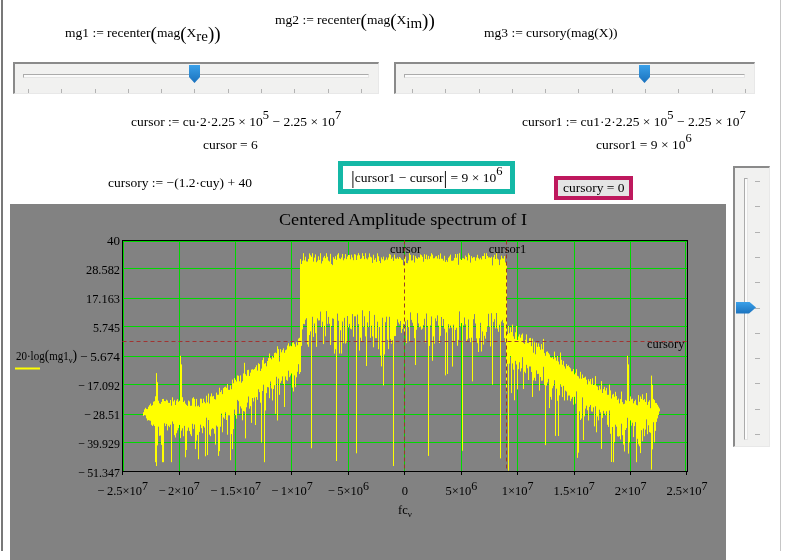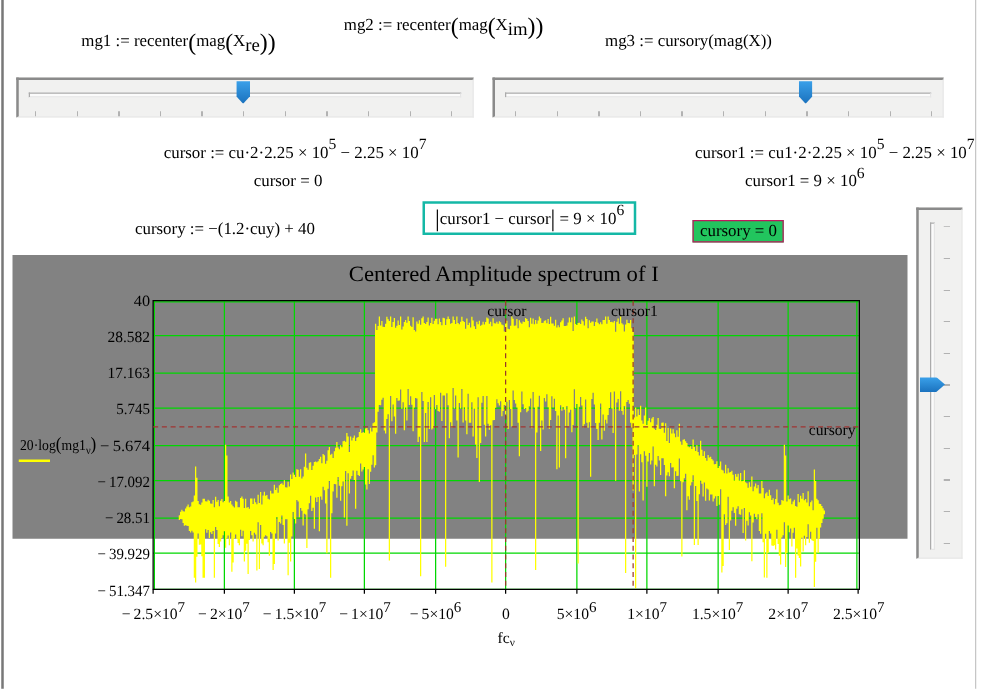--- a/index.html
+++ b/index.html
@@ -37,29 +37,29 @@
 </div>
 <div class="thumbd" style="left:639px;top:64.5px"></div>
 
 <div class="slider" style="left:733px;top:166px;width:37px;height:281px">
  <div class="vgroove" style="left:9px;top:10px;height:262px"></div>
  <div class="abs" style="left:20px;top:13px;width:5px;height:256px;background:repeating-linear-gradient(180deg,#b2b2b2 0,#b2b2b2 1px,transparent 1px,transparent 25.3px)"></div>
 </div>
 <div class="thumbr" style="left:736px;top:301.5px"></div>
 
 <div class="abs m" id="f1" style="left:131px;top:114px">cursor := cu·2·2.25 × 10<sup>5</sup> − 2.25 × 10<sup>7</sup></div>
-<div class="abs m" id="f2" style="left:203px;top:137px">cursor = 0</div>
-<div class="abs m" id="f3" style="left:556px;top:114px">cursor1 := cu1·2·2.25 × 10<sup>5</sup> − 2.25 × 10<sup>7</sup></div>
+<div class="abs m" id="f2" style="left:203px;top:137px">cursor = 6</div>
+<div class="abs m" id="f3" style="left:522px;top:114px">cursor1 := cu1·2·2.25 × 10<sup>5</sup> − 2.25 × 10<sup>7</sup></div>
 <div class="abs m" id="f4" style="left:596px;top:137px">cursor1 = 9 × 10<sup>6</sup></div>
 <div class="abs m" id="f5" style="left:108px;top:175px">cursory := −(1.2·cuy) + 40</div>
-<div class="abs m" id="f6" style="left:338px;top:161px;border:2px solid #14b8a6;padding:4px 8px 3px 8px">
+<div class="abs m" id="f6" style="left:338px;top:161px;border:5px solid #14b8a6;padding:4px 8px 3px 8px">
 <span class="big" style="vertical-align:-2px">|</span>cursor1 − cursor<span class="big" style="vertical-align:-2px">|</span> = 9 × 10<sup>6</sup></div>
-<div class="abs m" id="f7" style="left:554px;top:176px;border:1px solid #be185d;background:#22c55e;padding:0 4px 1px 5px">cursory = 0</div>
+<div class="abs m" id="f7" style="left:554px;top:176px;border:4px solid #be185d;background:#e5e5e5;padding:0 4px 1px 5px">cursory = 0</div>
 
-<div class="abs" style="left:10px;top:204px;width:716px;height:227px;background:#828282">
+<div class="abs" style="left:10px;top:204px;width:716px;height:356px;background:#828282">
 <svg width="716" height="318" viewBox="10 204 716 318">
  <g font-family="Liberation Serif, serif" fill="#000">
   <path d="M122.5 241.5H687M122.5 268.5H687M122.5 298.5H687M122.5 326.5H687M122.5 356.5H687M122.5 384.5H687M122.5 414.5H687M122.5 442.5H687M122.5 471.5H687M123.5 240.5V471.5M179.5 240.5V471.5M235.5 240.5V471.5M291.5 240.5V471.5M348.5 240.5V471.5M404.5 240.5V471.5M461.5 240.5V471.5M517.5 240.5V471.5M574.5 240.5V471.5M630.5 240.5V471.5M685.5 240.5V471.5" stroke="#00d800" stroke-width="1" fill="none"></path>
   <path d="M143.5 412.2V416.0M144.5 409.4V415.1M145.5 407.8V415.4M146.5 408.9V418.4M147.5 409.1V420.6M148.5 406.7V420.1M149.5 405.2V420.5M150.5 403.6V420.8M151.5 405.8V424.8M152.5 405.1V426.0M153.5 401.7V424.6M154.5 401.2V426.0M155.5 396.3V462.2M156.5 373.1V466.0M157.5 382.2V445.4M158.5 400.7V426.7M159.5 403.3V435.8M160.5 403.8V435.5M161.5 401.9V444.9M162.5 399.0V462.2M163.5 398.9V462.2M164.5 401.0V423.3M165.5 401.2V426.1M166.5 399.7V423.9M167.5 400.5V430.4M168.5 402.8V425.8M169.5 402.9V427.2M170.5 400.0V424.7M171.5 405.7V462.2M172.5 397.3V421.5M173.5 401.4V423.9M174.5 399.9V435.2M175.5 405.0V437.5M176.5 400.6V433.2M177.5 399.1V430.4M178.5 401.8V428.1M179.5 400.7V424.9M180.5 355.8V438.1M181.5 364.4V430.7M182.5 397.2V428.3M183.5 402.0V436.2M184.5 400.7V425.9M185.5 403.6V457.3M186.5 404.9V450.0M187.5 405.9V430.8M188.5 400.5V427.6M189.5 401.4V431.1M190.5 405.8V434.3M191.5 405.7V436.1M192.5 398.3V423.8M193.5 397.2V428.9M194.5 398.9V424.5M195.5 406.4V449.1M196.5 398.9V440.6M197.5 406.2V434.9M198.5 405.5V459.2M199.5 407.0V431.9M200.5 398.7V424.7M201.5 398.8V428.2M202.5 403.1V433.2M203.5 398.7V426.1M204.5 401.8V427.6M205.5 403.3V456.3M206.5 395.7V417.7M207.5 402.4V455.1M208.5 393.6V420.0M209.5 403.5V434.7M210.5 396.4V436.2M211.5 393.4V429.4M212.5 396.5V428.2M213.5 395.9V428.9M214.5 399.0V433.7M215.5 399.5V444.6M216.5 392.6V425.6M217.5 394.8V426.8M218.5 394.7V455.9M219.5 387.7V451.2M220.5 392.0V426.7M221.5 390.2V413.5M222.5 394.1V432.3M223.5 388.1V417.5M224.5 387.1V418.8M225.5 386.6V412.3M226.5 387.8V420.0M227.5 384.2V434.7M228.5 389.8V415.3M229.5 389.9V415.4M230.5 385.4V460.2M231.5 389.2V434.1M232.5 379.6V449.2M233.5 383.2V429.1M234.5 378.0V409.6M235.5 379.7V415.2M236.5 381.5V418.7M237.5 375.4V399.9M238.5 375.8V401.2M239.5 381.3V413.7M240.5 375.4V406.4M241.5 382.7V408.5M242.5 381.2V420.3M243.5 373.4V411.0M244.5 362.8V411.6M245.5 374.2V438.4M246.5 375.8V407.3M247.5 370.1V402.6M248.5 369.8V396.5M249.5 376.0V408.7M250.5 372.6V406.2M251.5 369.6V422.9M252.5 369.2V398.0M253.5 369.7V401.5M254.5 368.9V397.6M255.5 367.2V425.0M256.5 365.3V397.1M257.5 370.6V399.8M258.5 363.2V389.3M259.5 364.1V392.1M260.5 371.0V402.7M261.5 368.6V442.5M262.5 360.1V391.0M263.5 357.6V384.8M264.5 363.7V462.2M265.5 363.0V410.5M266.5 366.3V393.1M267.5 361.0V387.1M268.5 358.1V387.4M269.5 353.5V398.2M270.5 358.0V381.5M271.5 359.3V388.5M272.5 356.2V400.5M273.5 357.8V389.0M274.5 353.0V385.2M275.5 352.5V413.9M276.5 353.3V376.8M277.5 346.3V420.5M278.5 349.1V378.6M279.5 361.5V394.8M280.5 349.2V382.9M281.5 352.3V380.8M282.5 350.2V376.4M283.5 348.4V383.9M284.5 352.8V407.0M285.5 350.2V376.5M286.5 349.5V379.9M287.5 345.5V380.8M288.5 343.3V370.7M289.5 346.3V377.2M290.5 345.6V375.5M291.5 346.2V373.5M292.5 342.8V387.6M293.5 342.2V391.5M294.5 344.2V375.4M295.5 346.7V387.1M296.5 342.2V377.3M297.5 345.2V371.8M298.5 338.6V364.2M299.5 337.8V374.0M300.5 259.0V372.1M301.5 264.0V345.9M302.5 260.7V329.4M303.5 253.2V323.9M304.5 260.4V324.2M305.5 256.7V319.7M306.5 261.4V318.2M307.5 261.6V344.4M308.5 258.9V346.8M309.5 253.4V335.1M310.5 255.3V331.4M311.5 256.8V448.3M312.5 253.2V316.8M313.5 261.6V336.9M314.5 257.6V323.5M315.5 254.4V333.2M316.5 262.2V346.9M317.5 260.6V318.4M318.5 256.3V320.5M319.5 259.9V320.4M320.5 253.2V311.6M321.5 263.5V326.9M322.5 261.1V321.7M323.5 257.5V344.1M324.5 255.9V325.9M325.5 258.2V336.3M326.5 253.2V311.1M327.5 256.8V323.9M328.5 260.6V316.9M329.5 261.5V323.8M330.5 253.8V345.0M331.5 264.0V326.0M332.5 265.1V318.4M333.5 257.2V318.8M334.5 258.9V353.6M335.5 256.2V349.3M336.5 259.8V461.0M337.5 254.6V313.6M338.5 253.2V320.8M339.5 258.3V353.5M340.5 259.1V330.3M341.5 257.5V353.6M342.5 253.9V321.5M343.5 260.3V343.2M344.5 258.4V317.8M345.5 254.1V343.6M346.5 259.1V342.5M347.5 256.5V316.0M348.5 255.0V327.4M349.5 255.0V323.9M350.5 259.3V328.7M351.5 254.7V329.4M352.5 257.5V314.1M353.5 260.2V336.8M354.5 254.1V316.4M355.5 254.6V316.3M356.5 260.0V453.3M357.5 255.4V314.6M358.5 253.2V324.1M359.5 255.2V350.6M360.5 259.0V337.7M361.5 258.4V342.0M362.5 253.2V310.3M363.5 256.0V326.8M364.5 259.1V316.3M365.5 253.2V336.4M366.5 258.4V366.0M367.5 259.4V322.4M368.5 257.4V326.8M369.5 253.4V311.1M370.5 256.7V337.9M371.5 257.5V325.7M372.5 262.9V336.4M373.5 254.7V347.3M374.5 259.9V314.9M375.5 258.2V338.2M376.5 261.9V338.2M377.5 253.3V321.7M378.5 256.3V349.2M379.5 260.9V327.0M380.5 263.1V355.6M381.5 257.4V366.4M382.5 259.3V317.7M383.5 256.6V385.5M384.5 260.6V354.4M385.5 259.8V322.2M386.5 257.4V316.7M387.5 259.6V339.8M388.5 257.5V349.1M389.5 253.9V316.8M390.5 254.7V338.9M391.5 258.9V343.7M392.5 257.4V340.2M393.5 260.9V466.0M394.5 254.6V336.1M395.5 258.6V336.0M396.5 258.8V326.2M397.5 257.4V319.4M398.5 259.0V322.5M399.5 257.0V324.4M400.5 257.8V321.0M401.5 259.5V332.9M402.5 260.1V328.8M403.5 265.2V323.9M404.5 258.7V332.5M405.5 256.6V321.4M406.5 263.0V343.2M407.5 263.3V319.9M408.5 260.5V327.1M409.5 253.2V341.2M410.5 254.9V312.4M411.5 260.5V319.9M412.5 260.3V322.7M413.5 255.2V325.9M414.5 262.5V338.2M415.5 256.1V365.0M416.5 257.9V329.8M417.5 258.9V313.2M418.5 257.2V323.4M419.5 257.6V327.2M420.5 254.4V326.6M421.5 255.2V329.7M422.5 256.8V328.6M423.5 261.7V325.0M424.5 254.2V318.8M425.5 259.0V342.6M426.5 254.7V313.5M427.5 259.4V325.9M428.5 255.9V455.9M429.5 258.9V345.9M430.5 256.4V325.4M431.5 253.2V316.5M432.5 254.6V360.8M433.5 258.4V336.4M434.5 258.2V343.6M435.5 256.5V318.4M436.5 256.1V321.2M437.5 258.5V315.4M438.5 255.1V325.7M439.5 259.1V343.0M440.5 253.4V335.9M441.5 258.7V317.0M442.5 258.8V326.0M443.5 260.6V319.0M444.5 255.8V328.8M445.5 261.9V375.4M446.5 260.1V332.4M447.5 261.8V374.0M448.5 257.7V324.2M449.5 256.4V328.5M450.5 254.6V325.5M451.5 260.7V327.8M452.5 260.8V366.6M453.5 260.4V324.7M454.5 257.9V341.4M455.5 254.0V329.9M456.5 257.8V327.8M457.5 253.9V345.8M458.5 264.8V339.9M459.5 253.2V311.4M460.5 259.1V326.5M461.5 260.0V323.1M462.5 258.3V450.8M463.5 258.2V325.3M464.5 259.2V317.5M465.5 255.6V324.4M466.5 257.0V342.0M467.5 260.4V339.4M468.5 253.3V319.5M469.5 255.1V338.2M470.5 262.6V342.2M471.5 256.2V337.7M472.5 258.1V381.4M473.5 257.1V319.2M474.5 257.2V314.1M475.5 260.7V323.5M476.5 257.5V338.4M477.5 254.8V343.2M478.5 258.1V352.0M479.5 259.3V338.2M480.5 257.7V322.8M481.5 259.4V351.5M482.5 256.0V331.5M483.5 256.0V344.6M484.5 253.2V335.8M485.5 259.0V338.7M486.5 253.2V332.0M487.5 256.0V326.4M488.5 257.5V313.8M489.5 257.3V326.7M490.5 257.9V346.4M491.5 256.8V313.2M492.5 265.4V384.6M493.5 257.3V321.9M494.5 254.8V319.2M495.5 259.0V328.5M496.5 253.2V313.0M497.5 258.6V328.7M498.5 259.5V331.8M499.5 265.1V324.7M500.5 259.5V458.4M501.5 255.7V321.5M502.5 258.3V319.9M503.5 258.6V322.9M504.5 256.0V338.1M505.5 262.5V342.0M506.5 265.4V392.4M507.5 334.0V363.9M508.5 326.0V470.6M509.5 333.2V363.6M510.5 327.3V356.1M511.5 332.0V393.1M512.5 324.6V363.4M513.5 336.3V369.7M514.5 338.9V400.3M515.5 332.3V360.9M516.5 326.0V364.5M517.5 339.9V389.4M518.5 336.5V369.2M519.5 334.3V362.3M520.5 337.7V371.5M521.5 334.7V368.3M522.5 333.5V357.2M523.5 342.9V389.0M524.5 343.9V371.7M525.5 339.8V373.2M526.5 334.4V364.8M527.5 342.9V368.3M528.5 343.1V380.0M529.5 338.2V366.5M530.5 337.9V366.5M531.5 346.2V372.0M532.5 338.6V397.0M533.5 352.7V380.4M534.5 342.3V377.8M535.5 354.3V380.9M536.5 342.7V370.4M537.5 346.8V374.0M538.5 343.4V373.8M539.5 346.8V390.6M540.5 349.7V377.0M541.5 344.1V380.8M542.5 349.3V380.6M543.5 338.9V366.8M544.5 353.1V384.9M545.5 355.8V445.1M546.5 351.8V385.7M547.5 351.4V382.5M548.5 352.9V378.9M549.5 354.4V408.1M550.5 357.2V396.9M551.5 357.8V399.7M552.5 357.0V388.3M553.5 359.1V385.8M554.5 351.6V380.2M555.5 357.6V435.9M556.5 360.7V388.7M557.5 356.1V400.8M558.5 361.5V436.0M559.5 364.4V395.4M560.5 352.5V384.5M561.5 359.8V386.9M562.5 364.7V397.1M563.5 360.9V385.9M564.5 366.4V400.5M565.5 368.6V390.7M566.5 364.0V391.6M567.5 366.0V400.3M568.5 365.3V395.6M569.5 367.1V395.5M570.5 368.3V401.2M571.5 371.4V398.7M572.5 371.1V397.0M573.5 369.0V404.7M574.5 374.3V396.8M575.5 372.8V403.7M576.5 369.2V391.4M577.5 375.8V457.9M578.5 376.4V452.7M579.5 378.5V411.3M580.5 371.8V420.0M581.5 378.7V418.5M582.5 374.5V397.4M583.5 378.0V440.0M584.5 377.5V416.4M585.5 376.6V408.6M586.5 379.7V405.7M587.5 384.3V410.3M588.5 379.2V420.5M589.5 381.3V406.9M590.5 379.0V405.0M591.5 384.3V411.4M592.5 378.3V411.7M593.5 385.0V407.4M594.5 384.5V426.4M595.5 376.1V406.3M596.5 385.7V432.3M597.5 386.6V416.5M598.5 390.1V420.4M599.5 385.8V409.7M600.5 389.4V412.4M601.5 381.1V448.9M602.5 393.0V417.9M603.5 389.1V410.9M604.5 386.8V413.5M605.5 390.5V415.3M606.5 387.9V411.3M607.5 394.8V424.8M608.5 394.8V426.9M609.5 384.7V410.5M610.5 390.4V433.8M611.5 398.5V462.0M612.5 394.7V427.0M613.5 393.8V462.2M614.5 396.7V442.2M615.5 391.8V424.7M616.5 396.1V426.7M617.5 399.9V436.3M618.5 398.6V436.7M619.5 403.4V436.1M620.5 399.1V439.5M621.5 391.5V423.7M622.5 402.1V435.2M623.5 404.2V444.6M624.5 403.7V451.5M625.5 399.9V430.0M626.5 400.6V428.1M627.5 355.8V417.8M628.5 364.4V453.6M629.5 401.1V442.3M630.5 396.4V420.4M631.5 399.3V425.7M632.5 398.7V422.7M633.5 403.3V437.1M634.5 401.1V426.1M635.5 399.7V422.1M636.5 404.8V462.2M637.5 405.3V438.8M638.5 395.1V444.4M639.5 401.8V446.3M640.5 396.5V453.1M641.5 398.9V430.2M642.5 394.3V441.2M643.5 400.1V428.6M644.5 399.1V436.2M645.5 401.9V429.6M646.5 393.0V419.4M647.5 404.9V434.2M648.5 401.8V425.3M649.5 400.3V432.1M650.5 408.2V432.8M651.5 375.6V469.6M652.5 384.8V449.4M653.5 398.9V422.2M654.5 400.1V442.3M655.5 402.9V430.9M656.5 403.1V421.9M657.5 404.8V418.4M658.5 406.6V414.9M659.5 408.4V411.4" stroke="#ffff00" stroke-width="1" fill="none"></path>
   <rect x="122.5" y="240.5" width="565" height="231" fill="none" stroke="#000" stroke-width="1"></rect>
   <path d="M122.5 471.5v3.5M179.5 471.5v3.5M235.5 471.5v3.5M291.5 471.5v3.5M348.5 471.5v3.5M404.5 471.5v3.5M461.5 471.5v3.5M517.5 471.5v3.5M574.5 471.5v3.5M630.5 471.5v3.5M686.5 471.5v3.5" stroke="#000" stroke-width="1" fill="none"></path>
   <path d="M122.5 341.5H687.5" stroke="#a03432" stroke-width="1" stroke-dasharray="4 3" fill="none"></path>
   <path d="M404.5 240.5V471.5M506.5 240.5V471.5" stroke="#9a3a28" stroke-width="1" stroke-dasharray="4 3" fill="none"></path>
   <text x="403" y="225" text-anchor="middle" font-size="17.5" textLength="248" lengthAdjust="spacingAndGlyphs">Centered Amplitude spectrum of I</text>
   <text x="405.5" y="252.5" text-anchor="middle" font-size="12.5">cursor</text>

